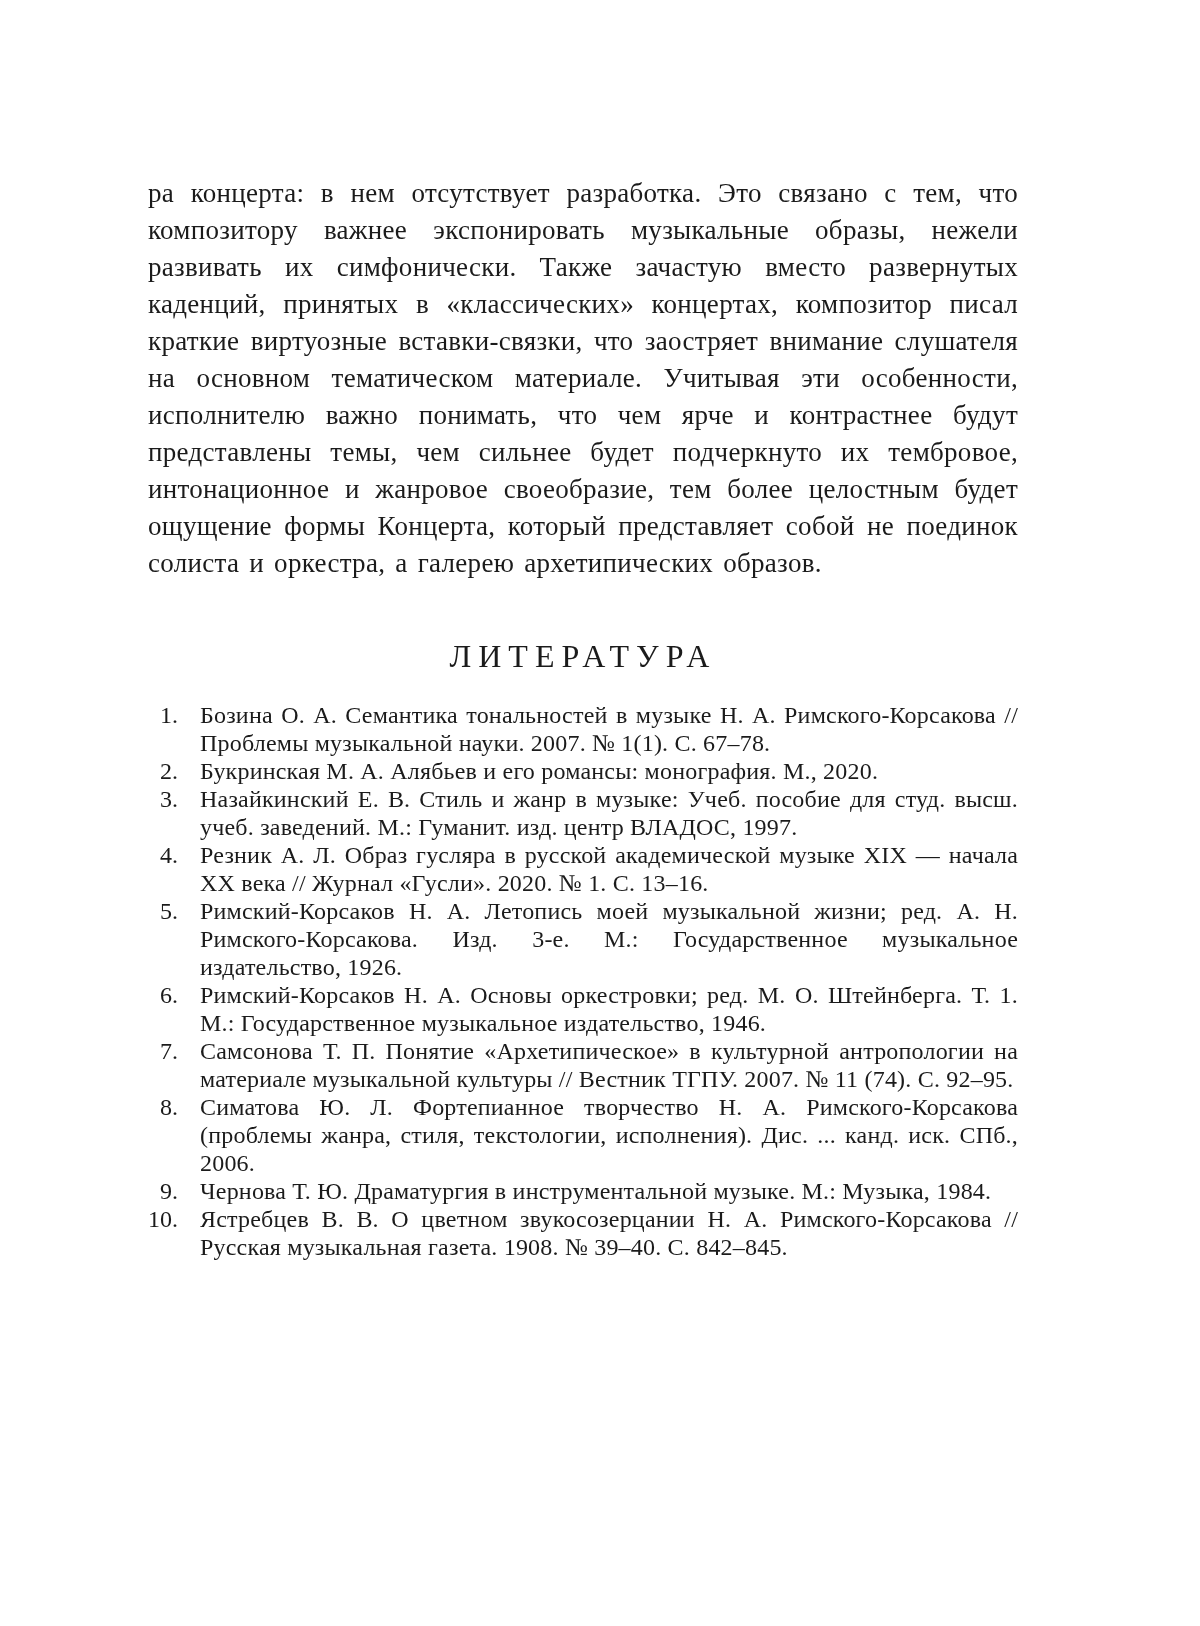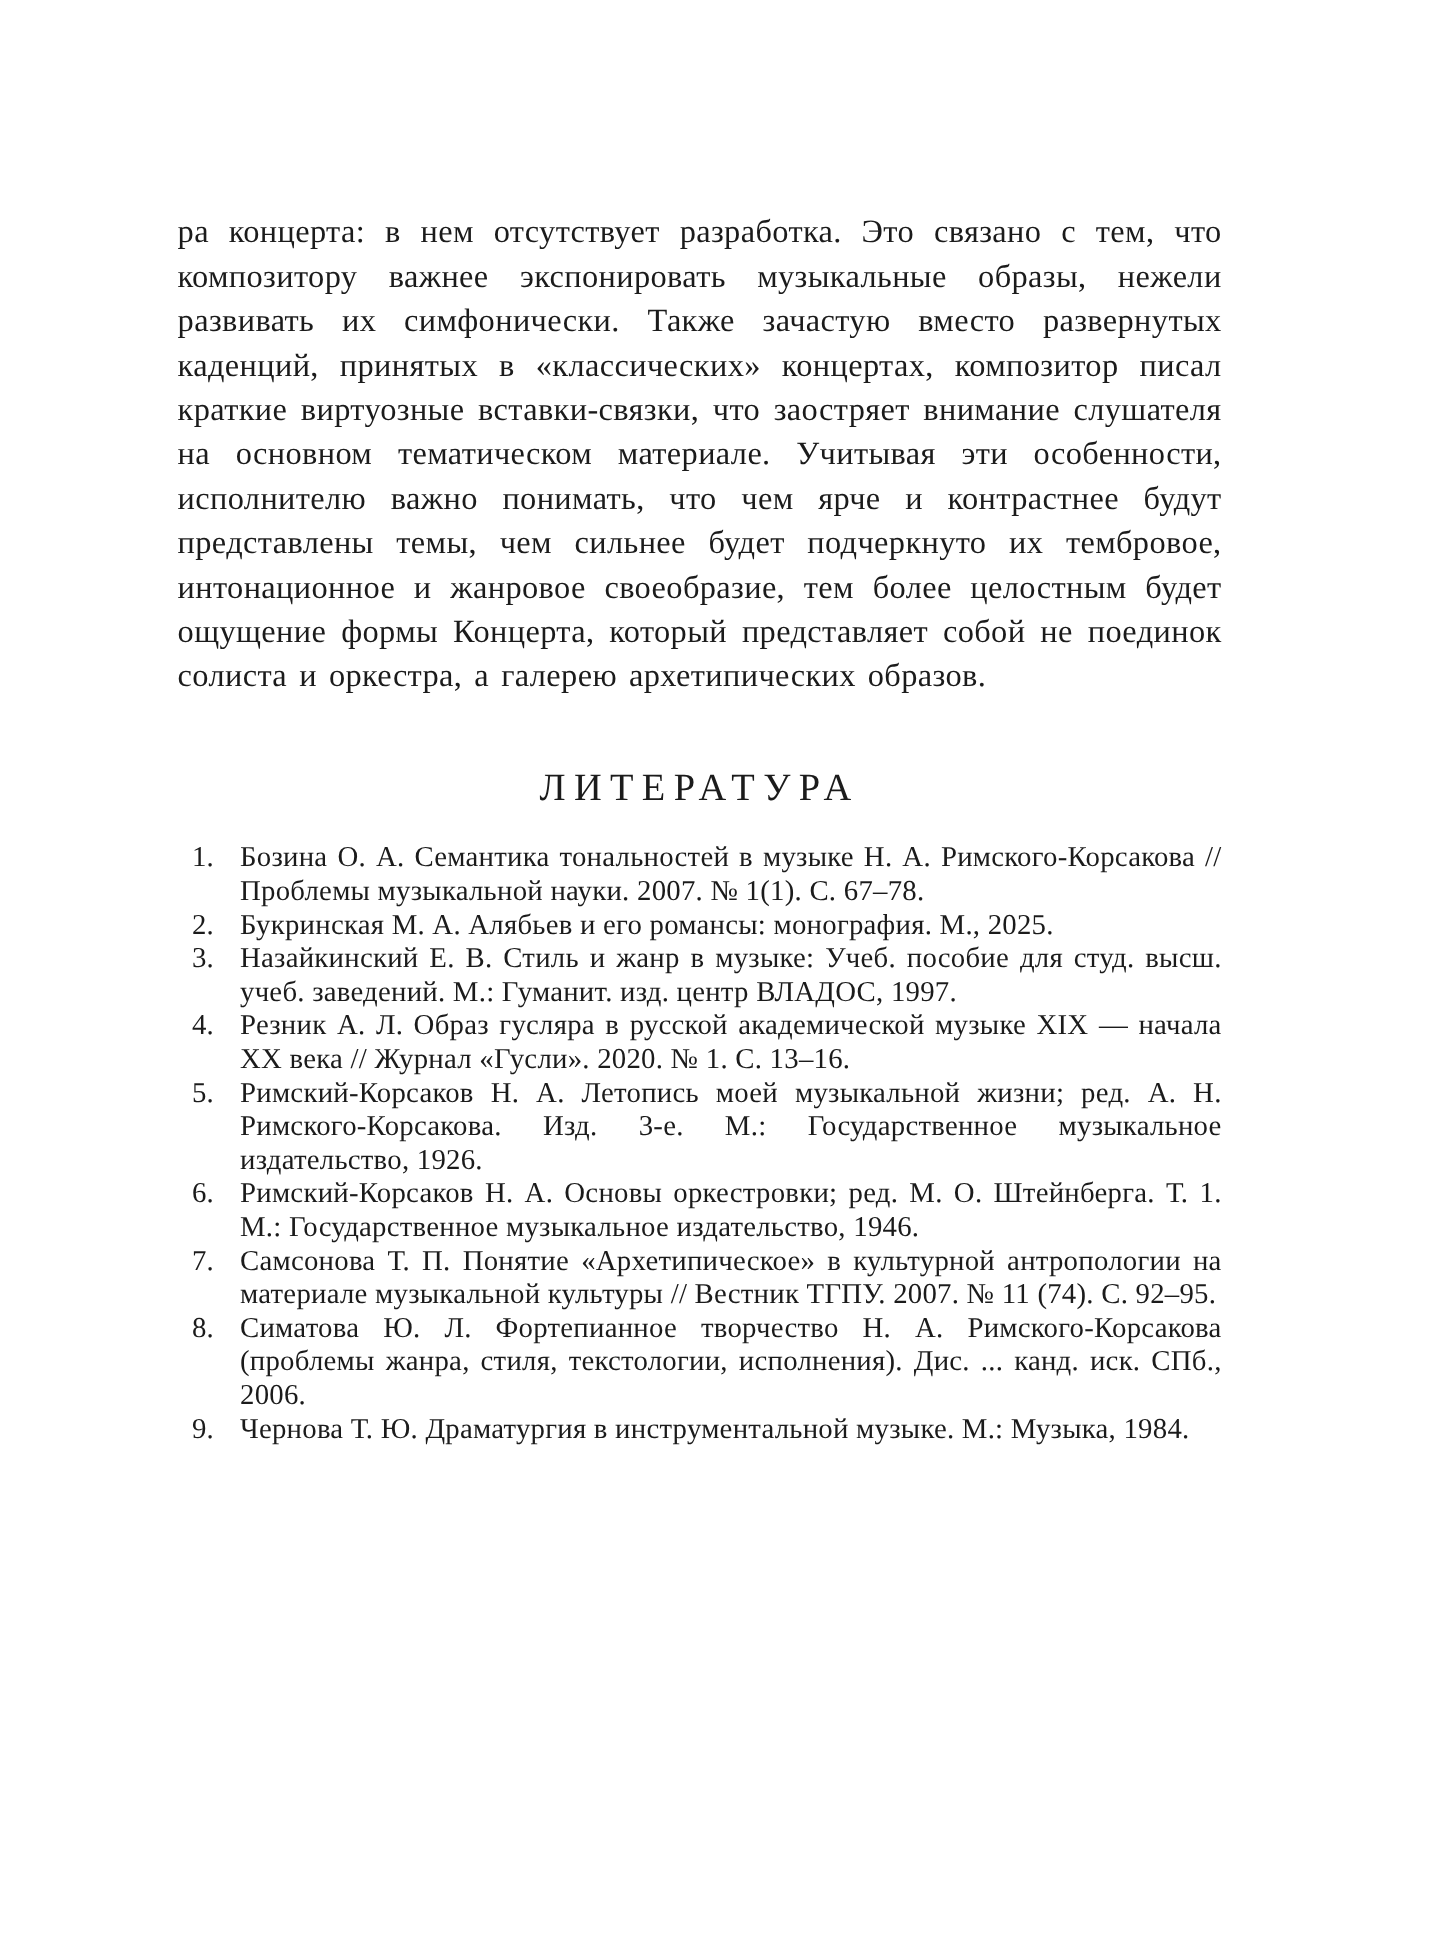--- a/index.html
+++ b/index.html
@@ -68,21 +68,21 @@
 
     <div class="refs">
 
       <div class="ref">
         <span class="ref-num">1.</span>
         <span class="ref-text">Бозина О. А. Семантика тональностей в музыке Н. А. Римского-Корсакова // Проблемы музыкальной науки. 2007. № 1(1). С. 67–78.</span>
       </div>
 
       <div class="ref">
         <span class="ref-num">2.</span>
-        <span class="ref-text">Букринская М. А. Алябьев и его романсы: монография. М., 2025.</span>
+        <span class="ref-text">Букринская М. А. Алябьев и его романсы: монография. М., 2020.</span>
       </div>
 
       <div class="ref">
         <span class="ref-num">3.</span>
         <span class="ref-text">Назайкинский Е. В. Стиль и жанр в музыке: Учеб. пособие для студ. высш. учеб. заведений. М.: Гуманит. изд. центр ВЛАДОС, 1997.</span>
       </div>
 
       <div class="ref">
         <span class="ref-num">4.</span>
         <span class="ref-text">Резник А. Л. Образ гусляра в русской академической музыке XIX — начала XX века // Журнал «Гусли». 2020. № 1. С. 13–16.</span>
@@ -106,16 +106,20 @@
       <div class="ref">
         <span class="ref-num">8.</span>
         <span class="ref-text">Симатова Ю. Л. Фортепианное творчество Н. А. Римского-Корсакова (проблемы жанра, стиля, текстологии, исполнения). Дис. ... канд. иск. СПб., 2006.</span>
       </div>
 
       <div class="ref">
         <span class="ref-num">9.</span>
         <span class="ref-text">Чернова Т. Ю. Драматургия в инструментальной музыке. М.: Музыка, 1984.</span>
       </div>
 
+      <div class="ref">
+        <span class="ref-num">10.</span>
+        <span class="ref-text">Ястребцев В. В. О цветном звукосозерцании Н. А. Римского-Корсакова // Русская музыкальная газета. 1908. № 39–40. С. 842–845.</span>
+      </div>
 
     </div>
   </div>
 </div>
 
 </body></html>

